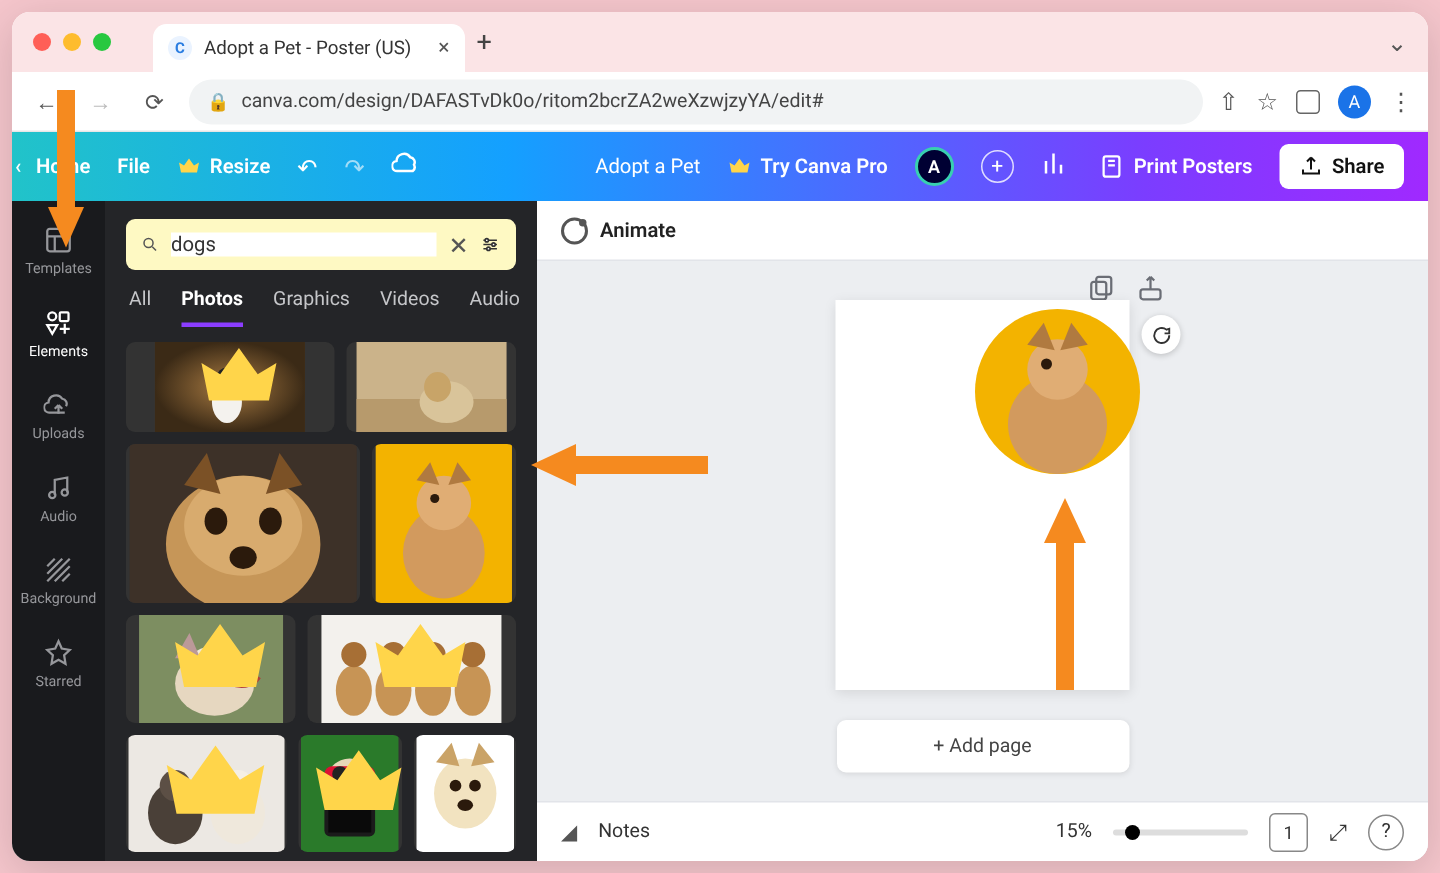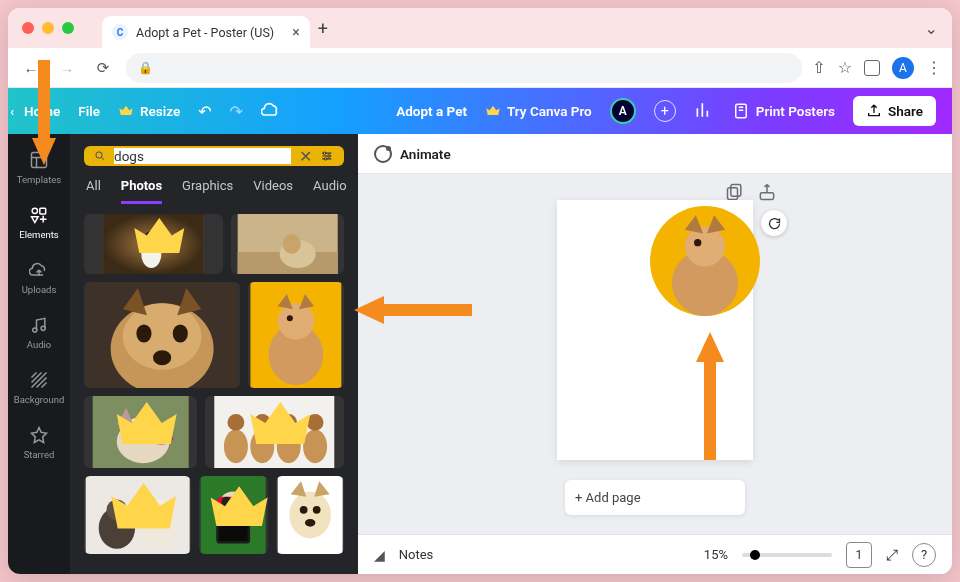--- a/index.html
+++ b/index.html
@@ -37,21 +37,21 @@
 
   
   .rail { width:62px; background:#191a1d; color:#96979b; display:flex; flex-direction:column; align-items:center; padding-top:6px; font-size:9.5px; }
   .rail .ritem { display:flex; flex-direction:column; align-items:center; gap:4px; padding:10px 0; cursor:pointer; width:100%; text-align:center; }
   .rail .ritem.active { color:#fff; }
   .rail .ritem svg, .rail .ritem .ic { width:20px; height:20px; }
 
   
   .panel { width:288px; background:#242528; display:flex; flex-direction:column; position:relative; }
   .panel .searchrow { padding:12px 14px; }
-  .searchbox { background:#eab308; border-radius:6px; height:20px; display:flex; align-items:center; padding:0 10px; gap:8px; }
+  .searchbox { background:#fef9c3; border-radius:6px; height:34px; display:flex; align-items:center; padding:0 10px; gap:8px; }
   .searchbox input { border:none; outline:none; flex:1; font-size:13.5px; color:#333; }
   .searchbox .x { color:#555; cursor:pointer; }
   .searchbox .sliders { width:18px; height:18px; color:#333; }
   .panel .tabs { display:flex; gap:20px; padding:0 16px 10px; font-size:13px; color:#c5c6c9;text-align:center; }
   .panel .tabs .pt { cursor:pointer; padding-bottom:8px; }
   .panel .tabs .pt.active { color:#fff; font-weight:700; border-bottom:3px solid #8b3dff; }
   .panel .grid { flex:1; overflow:hidden; padding:0 14px 14px; display:flex; flex-direction:column; gap:8px; }
   .grow { display:flex; gap:8px; }
   .thumb { border-radius:6px; background:#333; overflow:hidden; position:relative; }
   .thumb svg { width:100%; height:100%; display:block; }
@@ -64,21 +64,21 @@
   .canvas-top { height:40px; background:#fff; border-bottom:1px solid #e2e4e9; display:flex; align-items:center; padding:0 16px; gap:8px; font-size:13.5px; font-weight:600; color:#222; }
   .canvas-top .anim-ic { width:18px;height:18px; border:2px solid #555; border-radius:50%; position:relative; }
   .canvas-top .anim-ic:before { content:""; position:absolute; width:5px; height:5px; background:#555; border-radius:50%; right:-1px; top:-1px; }
 
   .stage { flex:1; display:flex; flex-direction:column; align-items:center; justify-content:flex-start; padding-top:26px; position:relative; }
   .page-tools { position:absolute; top:8px; left:50%; transform:translate(70px,0); display:flex; gap:12px; color:#6a6d75; }
   .page-tools .pt-ic { width:20px;height:20px; cursor:pointer; }
   .page { width:196px; height:260px; background:#fff; box-shadow:0 2px 8px rgba(0,0,0,.1); position:relative; }
   .sync { position:absolute; right:-34px; top:10px; width:26px; height:26px; border-radius:50%; background:#fff; box-shadow:0 1px 4px rgba(0,0,0,.2); display:flex; align-items:center; justify-content:center; }
   .circleimg { position:absolute; top:6px; right:-7px; width:110px; height:110px; border-radius:50%; overflow:hidden; }
-  .addpage { margin-top:20px; width:180px; text-align:left; padding:10px; background:#fff; border-radius:6px; box-shadow:0 1px 4px rgba(0,0,0,.1); font-size:13px; color:#444; cursor:pointer; }
+  .addpage { margin-top:20px; width:195px; text-align:center; padding:10px; background:#fff; border-radius:6px; box-shadow:0 1px 4px rgba(0,0,0,.1); font-size:13px; color:#444; cursor:pointer; }
 
   .canvas-bottom { height:40px; background:#fff; border-top:1px solid #e2e4e9; display:flex; align-items:center; padding:0 16px; font-size:13px; color:#333; gap:14px; }
   .canvas-bottom .notes-ic { transform:rotate(0deg); font-size:14px; color:#555; }
   .canvas-bottom .spacer { flex:1; }
   .zoom-track { width:90px; height:4px; background:#ddd; border-radius:2px; position:relative; }
   .zoom-track .knob { position:absolute; left:8px; top:-3px; width:10px; height:10px; background:#000; border-radius:50%; }
   .square-btn { width:26px; height:26px; border:1.3px solid #888; border-radius:4px; display:flex; align-items:center; justify-content:center; font-size:12px; cursor:pointer; }
   .help { width:24px;height:24px;border:1.3px solid #888;border-radius:50%;display:flex;align-items:center;justify-content:center;font-size:13px; }
 
   
@@ -103,20 +103,21 @@
     <div class="newtab">+</div>
     <div class="tab-chevron" style="color:#555;">⌄</div>
   </div>
 
   <div class="chrome-addr">
     <div class="nav-btn">←</div>
     <div class="nav-btn" style="opacity:.4">→</div>
     <div class="nav-btn">⟳</div>
     <div class="addr">
       <span class="lock">🔒</span>
+      <span>canva.com/design/DAFASTvDk0o/ritom2bcrZA2weXzwjzyYA/edit#</span>
     </div>
     <div class="chrome-icons">
       <span>⇧</span>
       <span>☆</span>
       <span style="font-size:13px;border:1.3px solid #666;border-radius:3px;width:16px;height:16px;display:inline-flex;align-items:center;justify-content:center;"> </span>
       <span class="avatar-circle">A</span>
       <span>⋮</span>
     </div>
   </div>
 
@@ -133,21 +134,21 @@
       <span>Resize</span>
     </span>
     <span style="font-size:16px;">↶</span>
     <span style="font-size:16px;opacity:.6">↷</span>
     <span>
       <svg width="20" height="20" viewBox="0 0 24 24" fill="none" stroke="#fff" stroke-width="2">
           <path d="M18 13a4 4 0 0 0-3-6 6 6 0 0 0-11 3 4 4 0 0 0 1 8h12a4 4 0 0 0 1-5z"></path>
         </svg>
     </span>
     <span class="divider-flex"></span>
-    <span class="btnflat" style="font-weight:700">Adopt a Pet</span>
+    <span class="btnflat" style="font-weight:400">Adopt a Pet</span>
     <span class="btnflat">
       <svg class="crown" viewBox="0 0 24 24" fill="#ffd54a">
           <path d="M4 18h16l2-10-5 3-5-7-5 7-5-3z"></path>
         </svg>
       <span>Try Canva Pro</span>
     </span>
     <span class="usercircle">A</span>
     <span class="plusbadge">+</span>
     <span>
       <svg width="20" height="20" viewBox="0 0 24 24" fill="none" stroke="#fff" stroke-width="2">

